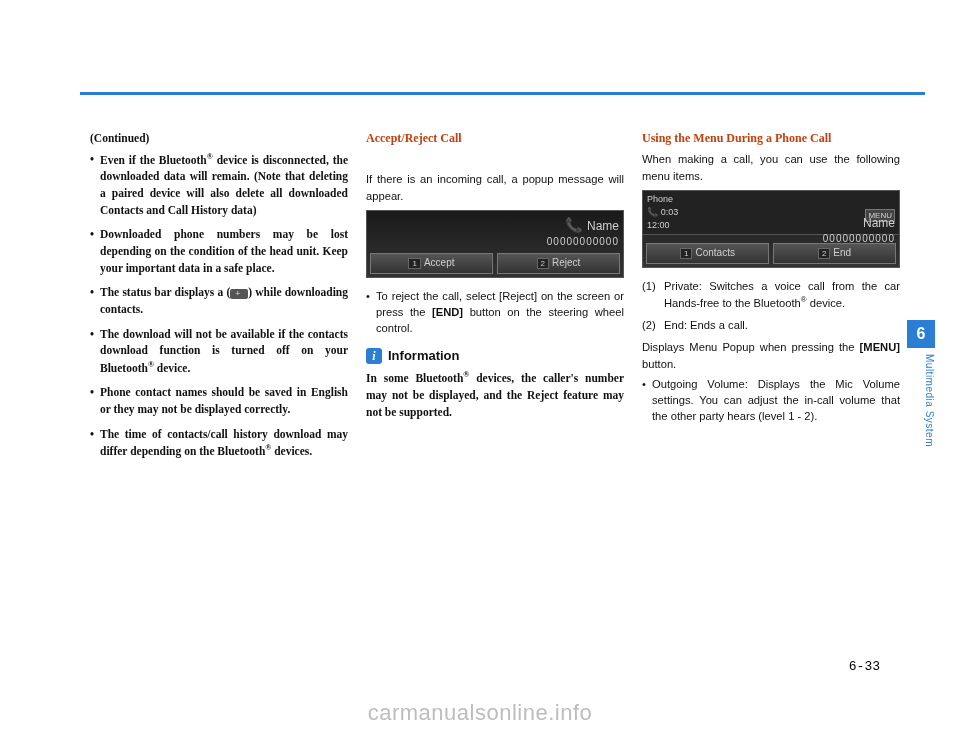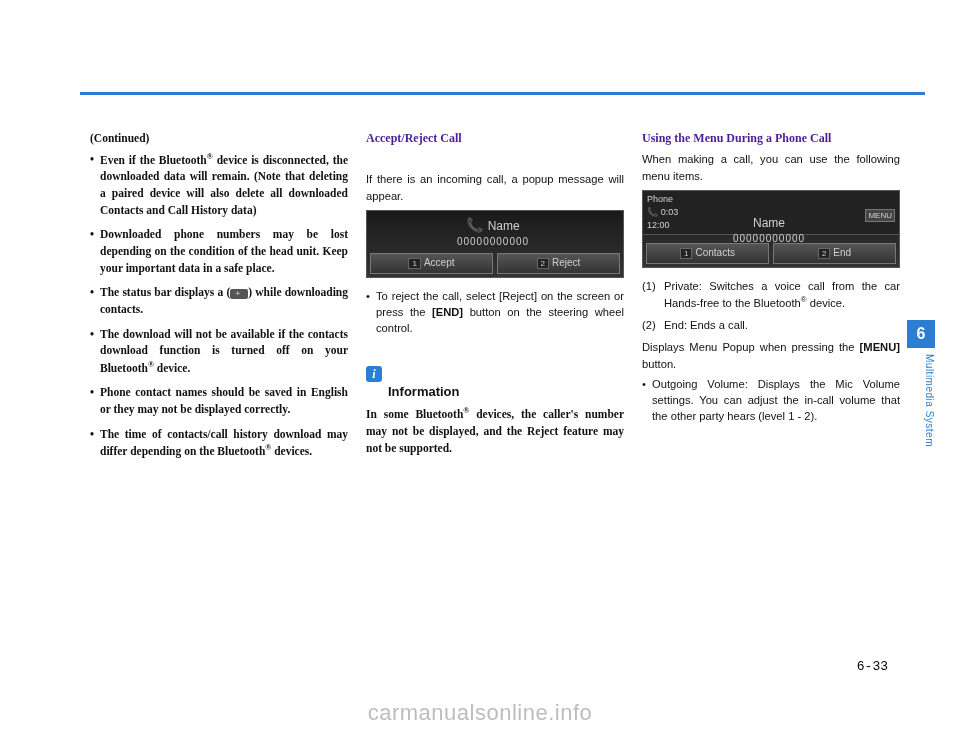--- a/index.html
+++ b/index.html
@@ -32,62 +32,62 @@
     flex: 1;
     font-size: 11.5px;
     line-height: 1.45;
     color: #111;
   }
   .col p { margin-bottom: 4px; }
   .continued { font-weight: bold; margin-bottom: 6px; }
   .bullets { list-style: none; margin-left: 0; }
   .bullets li { font-weight: bold; text-align: justify; margin-bottom: 8px; padding-left: 10px; position: relative; }
   .bullets li::before { content: "•"; position: absolute; left: 0; top: 0; }
-  .heading-blue { color: #4c1d95; font-weight: bold; font-size: 12px; margin-bottom: 6px; }
+  .heading-blue { color: #c2410c; font-weight: bold; font-size: 12px; margin-bottom: 6px; }
   .para { text-align: justify; margin-bottom: 8px; }
   .screenshot {
     background: linear-gradient(#1a1a1a,#333);
     height: 68px;
     margin: 6px 0 10px 0;
     border: 1px solid #555;
     position: relative;
     color: #cfcfcf;
     font-family: Arial, sans-serif;
     font-size: 10px;
   }
-  .screenshot .top { position:absolute; top:4px; left:0; right:4px; text-align:center; }
+  .screenshot .top { position:absolute; top:4px; left:0; right:4px; text-align:right; }
   .screenshot .name { font-size:12px; }
   .screenshot .num { font-size:10px; letter-spacing:1px; }
   .screenshot .btns { position:absolute; bottom:3px; left:3px; right:3px; display:flex; gap:4px; }
   .screenshot .btn { flex:1; background:linear-gradient(#555,#333); border:1px solid #777; text-align:center; padding:2px 0; font-size:10px; border-radius:0; }
   .screenshot .btn .n { background:#222; border:1px solid #666; padding:0 3px; margin-right:3px; font-size:8px; }
   .screenshot2 .hdr { position:absolute; top:0; left:0; right:0; display:flex; justify-content:space-between; padding:2px 4px; background:#222; font-size:9px; border-bottom:1px solid #555;flex-direction:column;}
   .plain-bullets { list-style:none; margin:0 0 10px 0; }
   .plain-bullets li { text-align:justify; margin-bottom:8px; padding-left:10px; position:relative; font-family:Arial,Helvetica,sans-serif; font-size:11.2px; }
   .plain-bullets li::before { content:"•"; position:absolute; left:0; }
   .info-row { display:flex; align-items:center; gap:6px; margin:6px 0 4px 0; }
   .info-icon { width:16px; height:16px; background:#2a7fd5; border-radius:3px; color:#fff; text-align:center; font-family:Georgia,serif; font-style:italic; font-weight:bold; font-size:12px; line-height:16px; }
-  .info-label { font-family:Arial,sans-serif; font-weight:bold; font-size:13px;margin-top:36px; }
+  .info-label { font-family:Arial,sans-serif; font-weight:bold; font-size:13px; }
   .info-text { font-weight:bold; text-align:justify; }
   .dl-icon { display:inline-block; width:18px; height:10px; background:#555; border-radius:2px; vertical-align:middle; position:relative; }
   .dl-icon::after { content:"+"; color:#ddd; font-size:9px; position:absolute; left:5px; top:-2px; font-weight:bold; }
   .numlist { font-family: Arial, sans-serif; font-size:11.2px; margin-top:8px; }
   .numlist .row { display:flex; margin-bottom:6px; text-align:justify; }
   .numlist .ix { width:22px; flex-shrink:0; }
   .numlist .tx { flex:1; }
   .sidebar-tab {
     position:absolute;
     right:25px;
     top:320px;
     width:28px;
     height:180px;
   }
   .sidebar-tab .sq { width:28px; height:28px; background:#2a7fd5; color:#fff; font-size:16px; font-weight:bold; text-align:center; line-height:28px; font-family:Arial,sans-serif; }
   .sidebar-tab .lbl { writing-mode: vertical-rl; color:#2a7fd5; font-size:10px; font-family:Arial,sans-serif; margin-top:6px; text-align:center; width:28px; letter-spacing:0.5px;}
-  .pagenum { position:absolute; right:72px; bottom:68px; font-family:'Courier New',monospace; font-size:13px; }
+  .pagenum { position:absolute; right:80px; bottom:68px; font-family:'Courier New',monospace; font-size:13px; }
   .watermark { position:absolute; bottom:16px; left:0; right:0; text-align:center; color:#bdbdbd; font-family:Arial,sans-serif; font-size:22px; letter-spacing:0.5px; }
   b.sans { font-family:Arial,sans-serif; font-weight:bold; }
   .sup { font-size:0.7em; vertical-align:super; }
 </style>
 </head>
 <body>
 
 <div class="topbar"></div>
 
 <div class="page">

